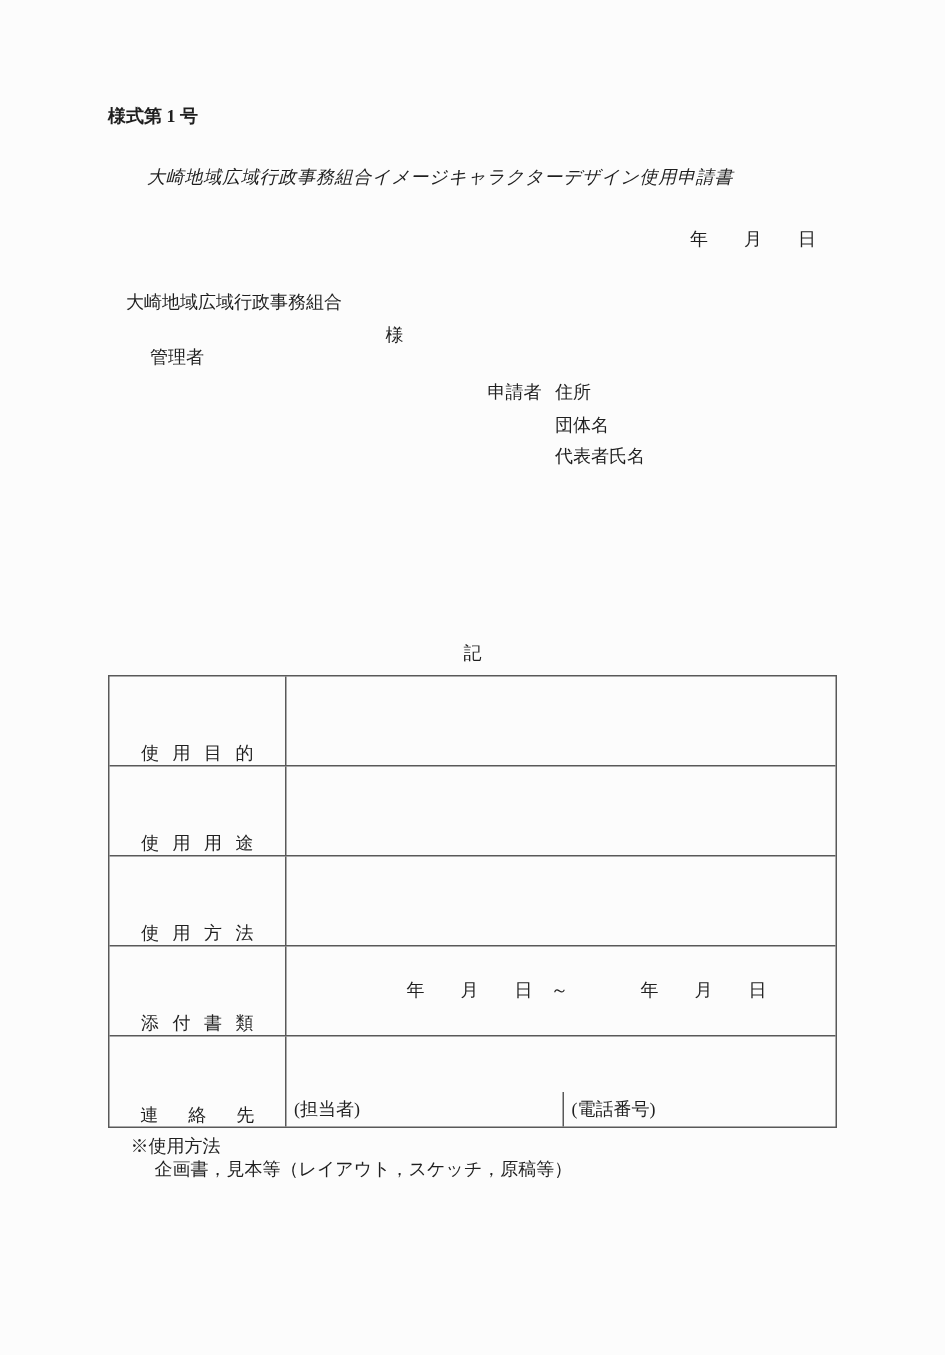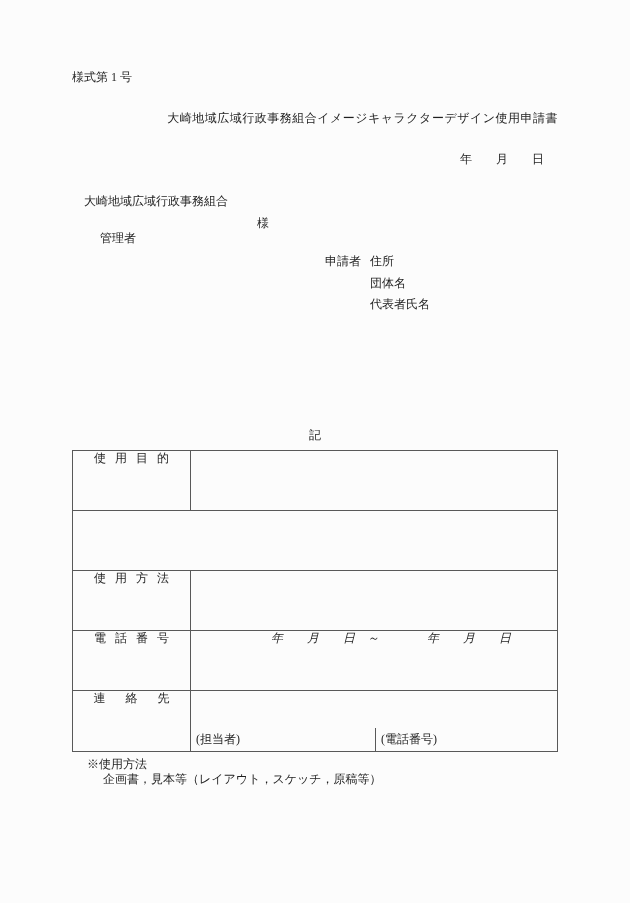--- a/index.html
+++ b/index.html
@@ -11,21 +11,21 @@
     background:#fcfcfc;
     color:#1f1f1f;
     font-family:"Liberation Serif","DejaVu Serif",serif;
     font-size:12px;
     line-height:15px;
     overflow:hidden;
   }
   .abs{position:absolute;white-space:pre;}
   .doc-title{
     left:72px;top:111px;width:486px;
-    text-align:right;text-indent:26px;letter-spacing:0.5px;
+    text-align:left;text-indent:26px;letter-spacing:0.5px;font-style:italic;
   }
   .date-line{top:152px;right:86px;text-align:right;}
   .addr-org{left:84px;top:194px;}
   .addr-line{left:88px;top:216px;}
   .addr-honorific{position:absolute;left:169px;top:0;white-space:pre;}
   .applicant-label{left:325px;top:254px;}
   .app-f1{left:370px;top:254px;}
   .app-f2{left:370px;top:276px;}
   .app-f3{left:370px;top:297px;}
   .body-text{left:72px;top:334px;width:500px;line-height:21.5px;}
@@ -35,42 +35,42 @@
     position:absolute;left:72px;top:450px;
     width:486px;height:302px;
     border:1px solid #595959;
     box-sizing:border-box;
   }
   .trow{display:flex;height:60px;border-bottom:1px solid #595959;box-sizing:border-box;}
   .trow:last-child{border-bottom:none;}
   .tlabel{
     width:118px;flex:0 0 118px;
     border-right:1px solid #595959;box-sizing:border-box;
-    display:flex;align-items:flex-start;justify-content:center;
+    display:flex;align-items:flex-end;justify-content:center;
   }
   .sp4{letter-spacing:9px;margin-right:-9px;white-space:pre;}
   .sp3{letter-spacing:20px;margin-right:-20px;white-space:pre;}
-  .tvalue{flex:1;display:flex;align-items:flex-start;font-style:italic;}
+  .tvalue{flex:1;display:flex;align-items:center;}
   .period-value{white-space:pre;padding-left:80px;}
   .contact-cells{flex:1;display:flex;align-items:flex-end;}
   .contact-cell-left{
     width:185px;flex:0 0 185px;
     border-right:1px solid #595959;box-sizing:border-box;
     padding:4px 5px;white-space:pre;
   }
   .contact-cell-right{flex:1;padding:4px 5px;white-space:pre;}
   .note-head{left:87px;top:757px;}
   .note-item{left:103px;top:772px;}
 </style>
 </head>
 <body>
 
 <div class="page">
 
-  <div class="abs" style="left:72px;top:70px;">様式第 1 号</div>
+  <div class="abs" style="left:72px;top:70px;font-weight:bold;">様式第 1 号</div>
 
   <div class="abs doc-title">大崎地域広域行政事務組合イメージキャラクターデザイン使用申請書</div>
 
   <div class="abs date-line">年　　月　　日</div>
 
   <div class="abs addr-org">大崎地域広域行政事務組合</div>
 
   <div class="abs addr-line">
     <span>管理者</span>
     <span class="addr-honorific">様</span>
@@ -87,33 +87,36 @@
   <div class="form-table">
 
     <div class="trow">
       <div class="tlabel">
         <span class="sp4">使用目的</span>
       </div>
       <div class="tvalue"></div>
     </div>
 
     <div class="trow">
+      <div class="tlabel">
+        <span class="sp4">使用用途</span>
+      </div>
       <div class="tvalue"></div>
     </div>
 
     <div class="trow">
       <div class="tlabel">
         <span class="sp4">使用方法</span>
       </div>
       <div class="tvalue"></div>
     </div>
 
     <div class="trow">
       <div class="tlabel">
-        <span class="sp4">電話番号</span>
+        <span class="sp4">添付書類</span>
       </div>
       <div class="tvalue">
         <span class="period-value">年　　月　　日　～　　　　年　　月　　日</span>
       </div>
     </div>
 
     <div class="trow">
       <div class="tlabel">
         <span class="sp3">連絡先</span>
       </div>

